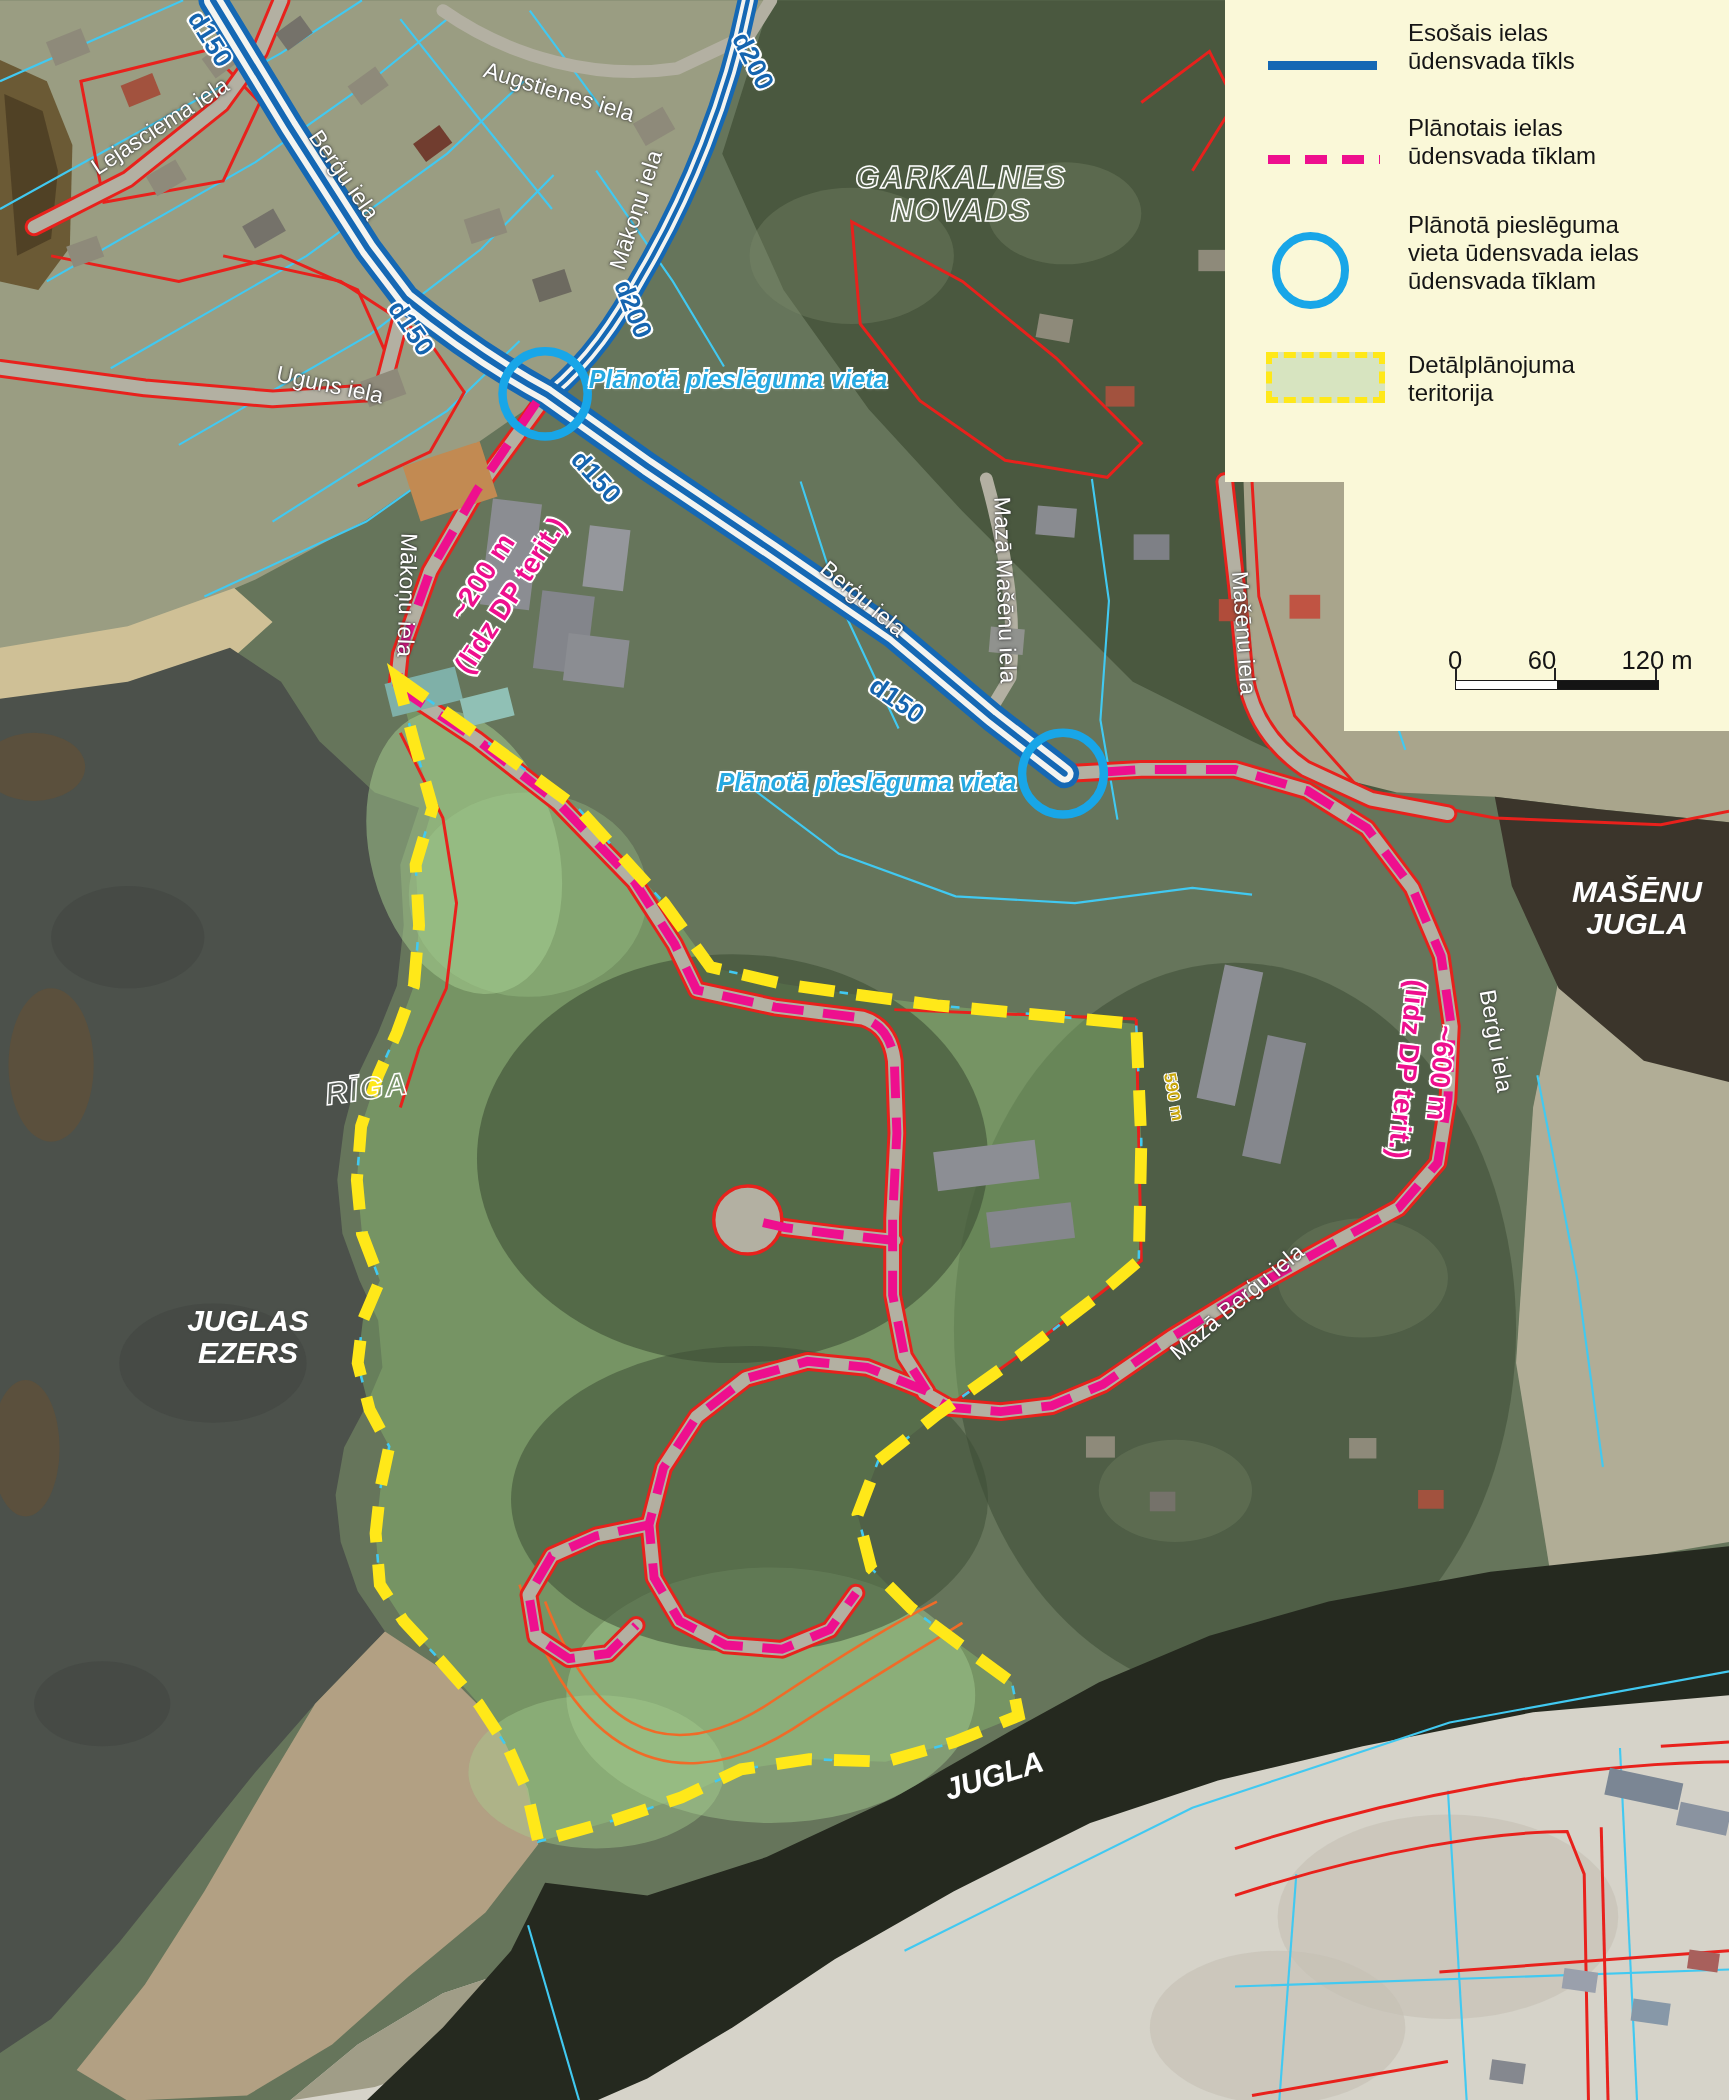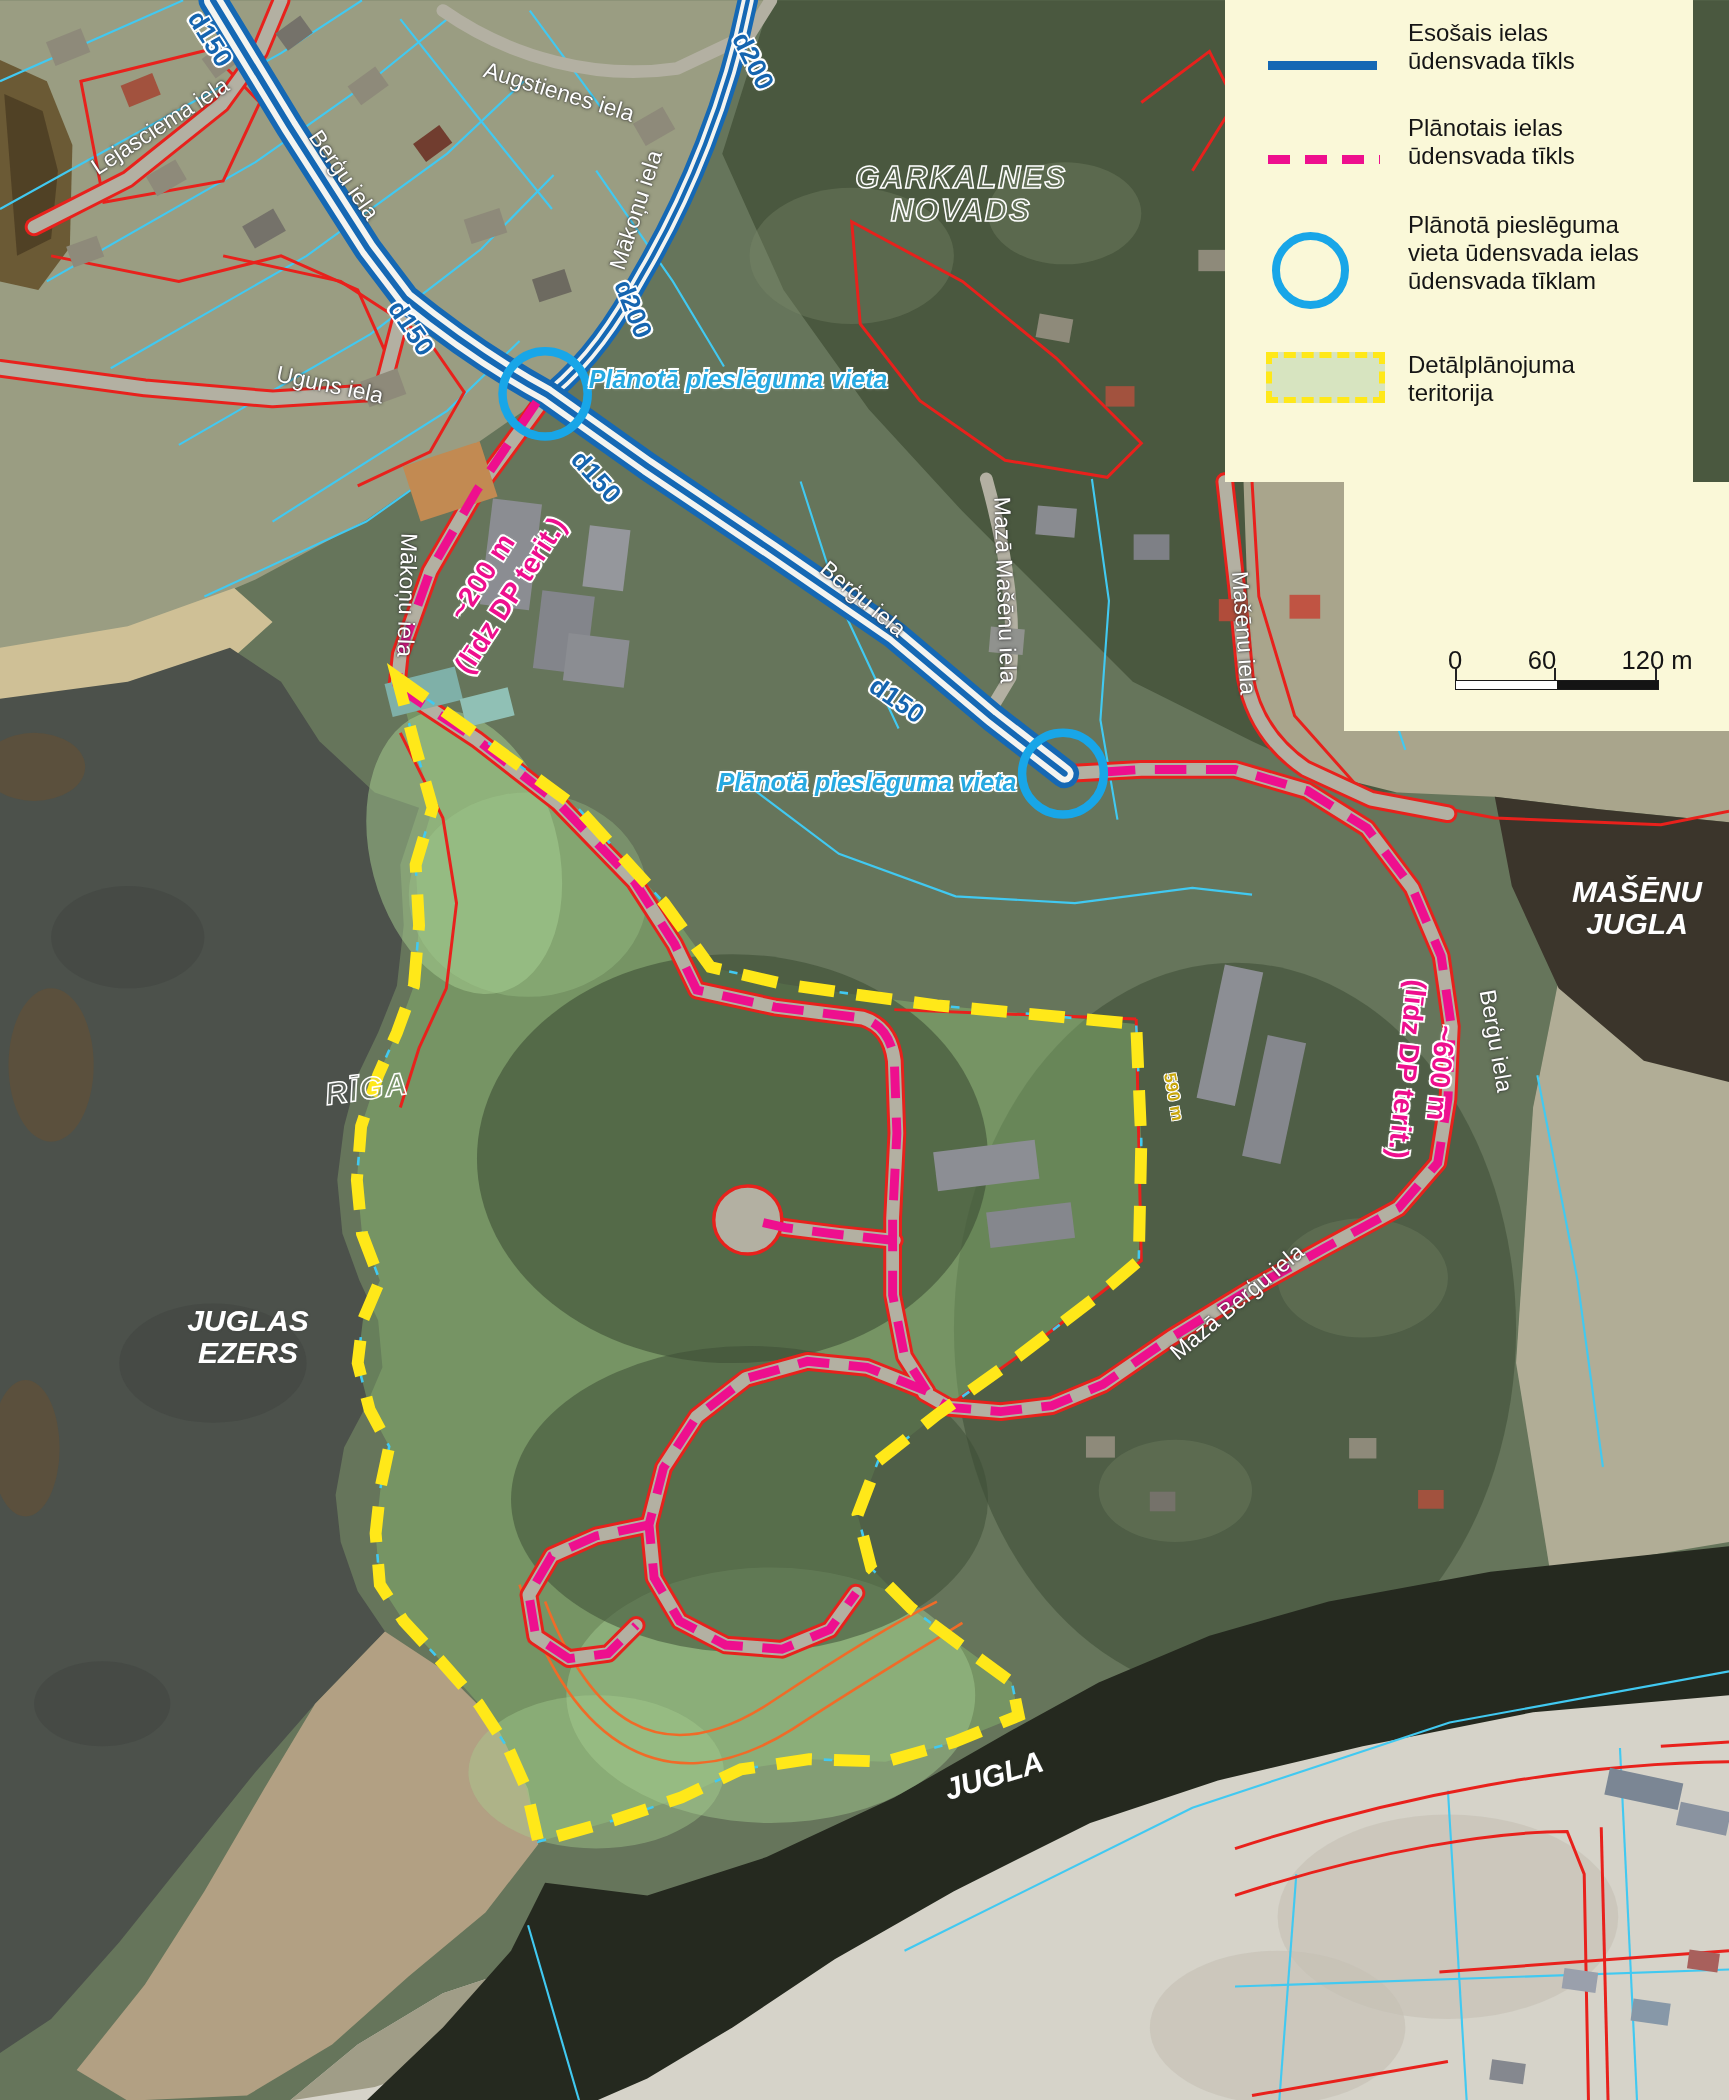--- a/index.html
+++ b/index.html
@@ -18,21 +18,21 @@
   .lbl-place-solid{font-size:30px;font-style:italic;font-weight:bold;color:#fff;
       text-shadow:0 0 2.6px rgba(60,60,60,.45);}
   .lbl-ann-cyan{font-size:25px;font-style:italic;font-weight:bold;color:#27a9e1;
       text-shadow:-1.7px -1.7px 0 #fff,1.7px -1.7px 0 #fff,-1.7px 1.7px 0 #fff,1.7px 1.7px 0 #fff,0 0 3.4px #fff;text-align:center;}
   .lbl-ann-magenta{font-size:28px;font-weight:bold;color:#ee0f8e;line-height:1.2;
       text-shadow:-1.7px -1.7px 0 #fff,1.7px -1.7px 0 #fff,-1.7px 1.7px 0 #fff,1.7px 1.7px 0 #fff,0 0 3.4px #fff;}
   .lbl-ann-small{font-size:17px;font-weight:bold;color:#c8a60a;
       text-shadow:-0.9px -0.9px 0 #fff,0.9px -0.9px 0 #fff,-0.9px 0.9px 0 #fff,0.9px 0.9px 0 #fff;}
   
   .panel{position:absolute;background:#faf8d8;}
-  #legend{left:1225px;top:0;width:468px;height:482px;}
+  #legend{left:1225px;top:0;width:504px;height:482px;}
   .leg-row{position:absolute;left:0;top:0;width:100%;}
   .leg-text{position:absolute;left:183px;font-size:24px;line-height:1.16;color:#151515;white-space:pre-line;}
   .sym{position:absolute;}
   .sym-line{left:43px;top:61px;width:109px;height:8.5px;background:#1568b4;}
   .sym-dash{left:43px;top:155px;width:112px;height:9.4px;
       background:repeating-linear-gradient(90deg,#ee0f8e 0 22px,rgba(0,0,0,0) 22px 37px);}
   .sym-circle{left:47px;top:232px;width:61px;height:61px;border-radius:50%;border:8.5px solid #18a6e8;}
   .sym-area{left:41px;top:352px;width:107px;height:39px;border:6px dashed #ffe819;background:#d7e4c0;}
   #scalebox{left:1344px;top:482px;width:385px;height:249px;}
   .sb-lab{position:absolute;top:164px;font-size:25.6px;color:#151515;transform:translateX(-50%);}
@@ -273,21 +273,21 @@
 
   <div id="legend" class="panel">
     <div class="leg-row">
       <div class="sym sym-line"></div>
       <div class="leg-text" style="top:19px">Esošais ielas
 ūdensvada tīkls</div>
     </div>
     <div class="leg-row">
       <div class="sym sym-dash"></div>
       <div class="leg-text" style="top:114px">Plānotais ielas
-ūdensvada tīkls</div>
+ūdensvada tīklam</div>
     </div>
     <div class="leg-row">
       <div class="sym sym-circle"></div>
       <div class="leg-text" style="top:211px">Plānotā pieslēguma
 vieta ūdensvada ielas
 ūdensvada tīklam</div>
     </div>
     <div class="leg-row">
       <div class="sym sym-area"></div>
       <div class="leg-text" style="top:351px">Detālplānojuma

